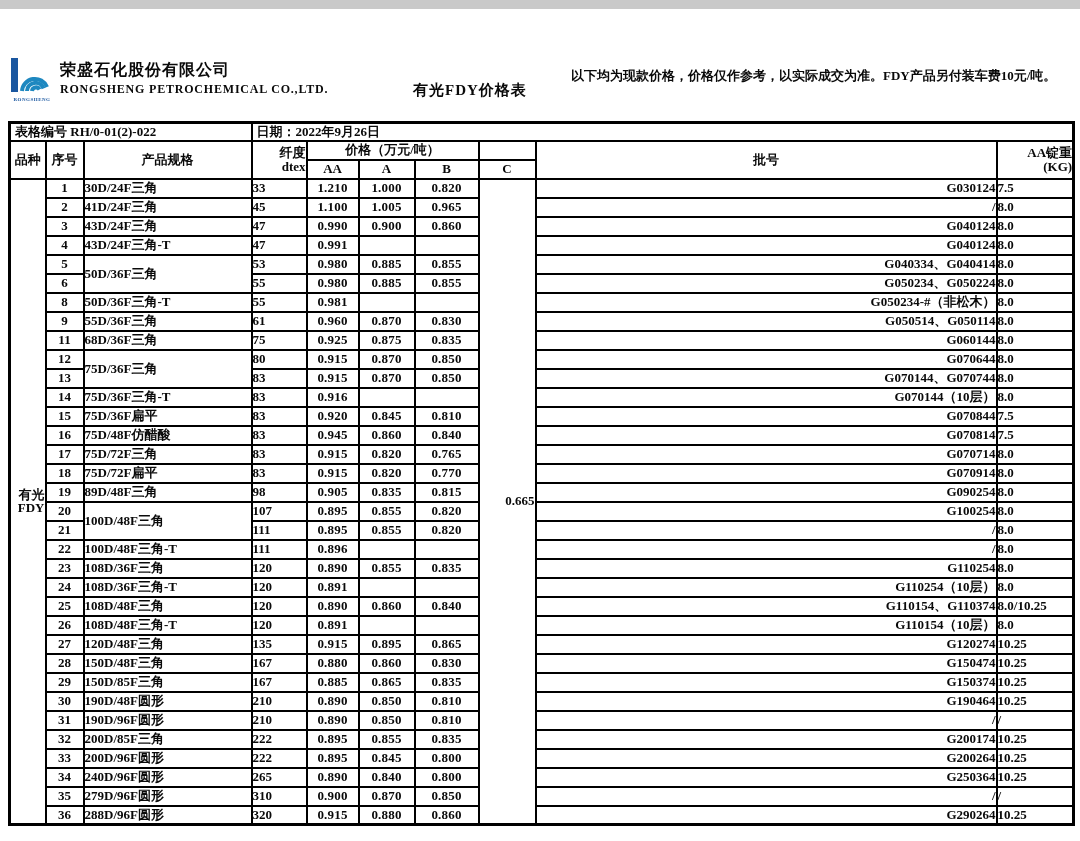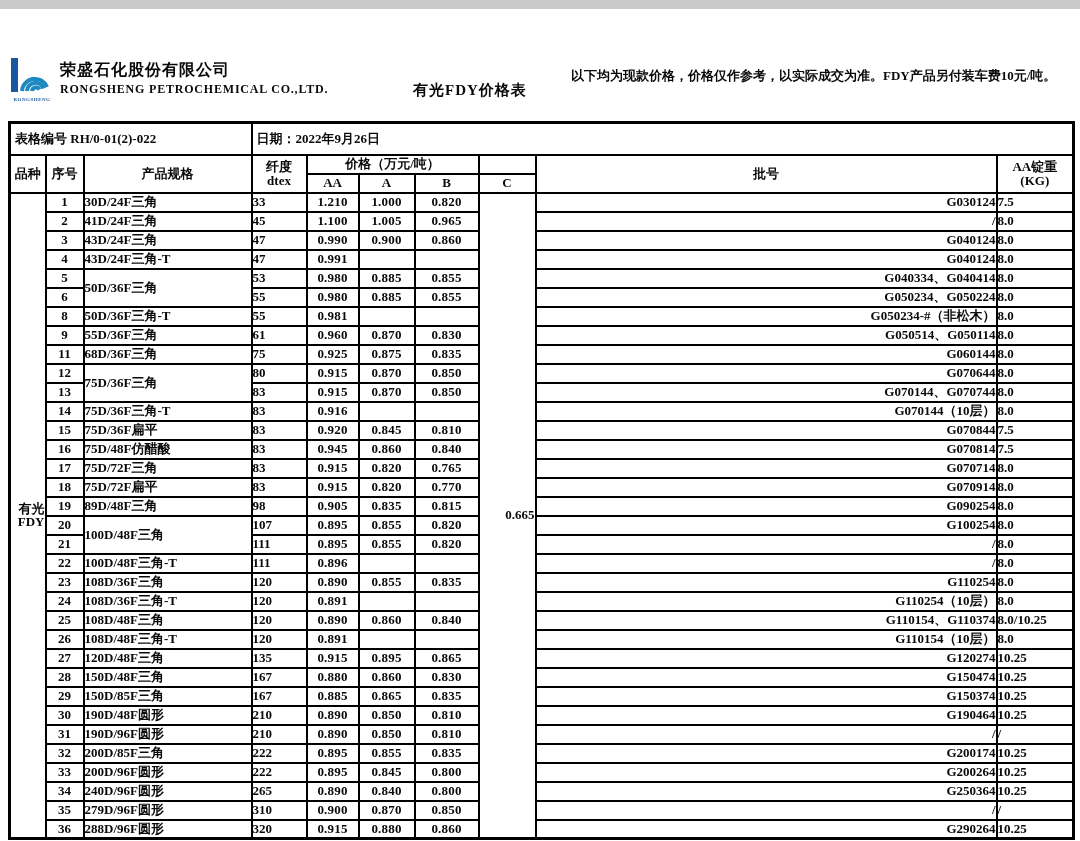--- a/index.html
+++ b/index.html
@@ -35,23 +35,23 @@
     border: 2px solid #000;
     height: 19px;
     font-size: 13px;
     font-weight: bold;
     line-height: 1.05;
     overflow: hidden;
     white-space: nowrap;
     padding: 0;
     vertical-align: middle;
   }
-  tr.meta-row td { height: 32px; text-align: left; padding-left: 4px; font-size: 13px; }
+  tr.meta-row td { height: 18px; text-align: left; padding-left: 4px; font-size: 13px; }
   thead th { text-align: center; }
-  .two-line { font-size: 12.5px; line-height: 1.1; }
+  .two-line { font-size: 12.5px; line-height: 1.1; text-align: right; }
   td.c-serial { text-align: center; }
   td.c-spec { text-align: left; padding-left: 3px; margin-left: 44px; }
   td.c-dtex { text-align: left; padding-left: 4px; }
   td.c-price { text-align: center; letter-spacing: 0.2px; }
   td.c-batch { text-align: right; padding-left: 4px; font-size: 12.5px; }
   td.c-weight { text-align: left; }
   td.variety-cell { text-align: right; font-size: 13px; line-height: 1.25; }
   td.c-cprice { text-align: right; }
 </style>
 </head>

